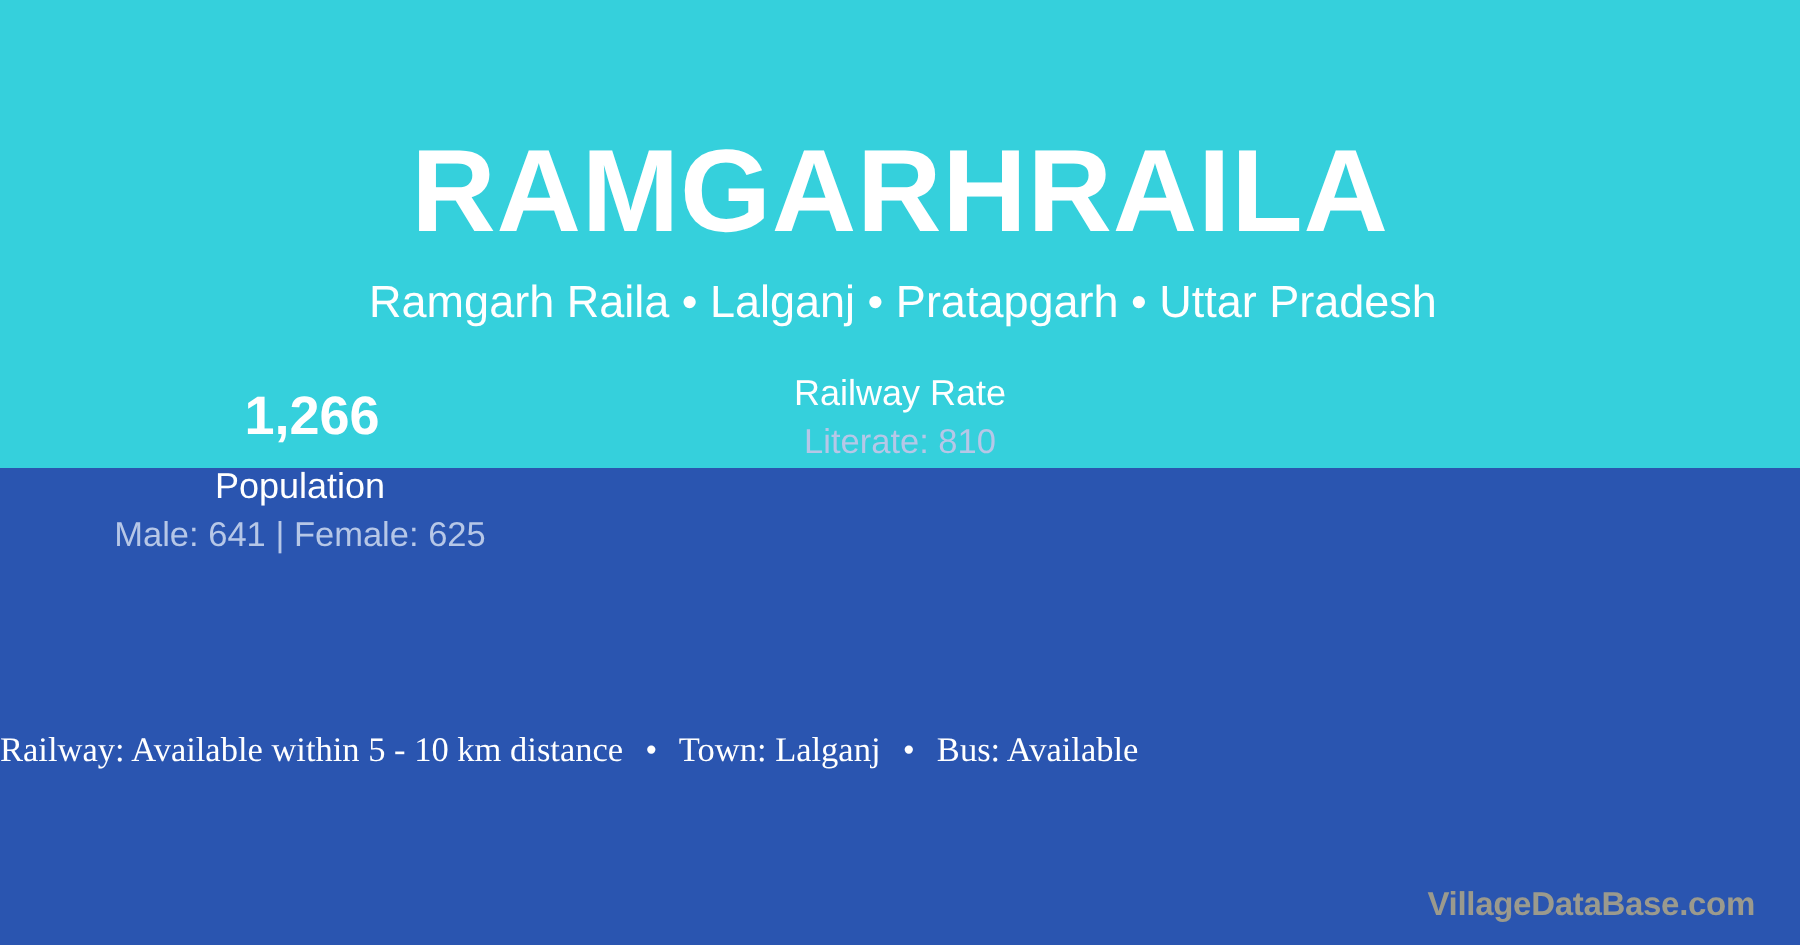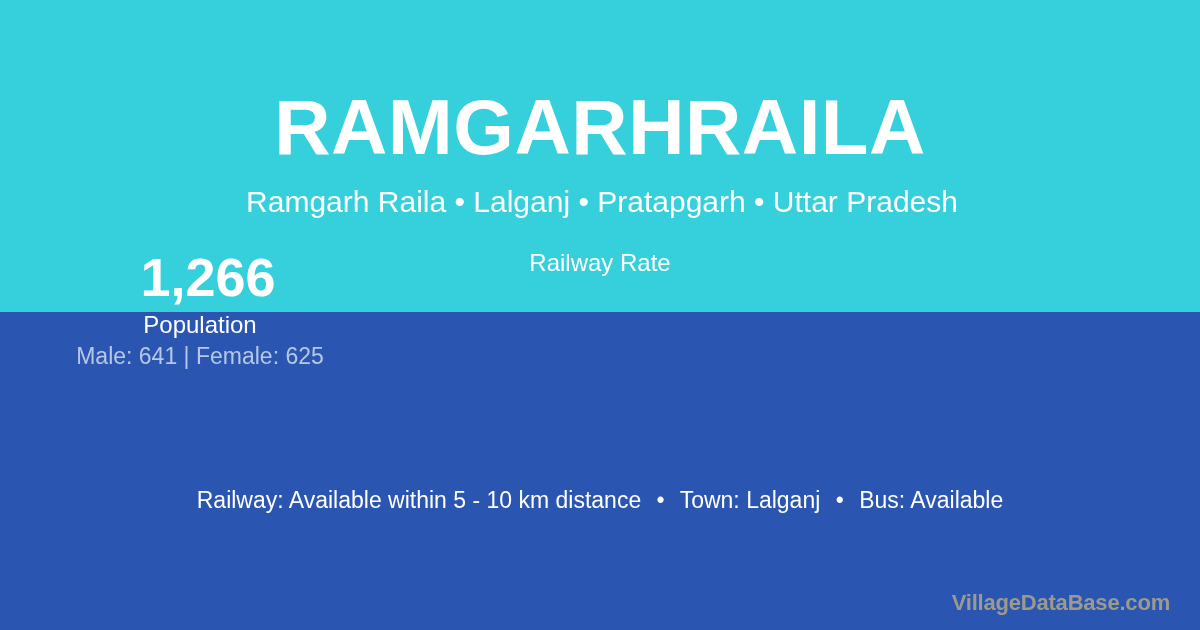--- a/index.html
+++ b/index.html
@@ -81,21 +81,21 @@
   }
 
   .stat-col {
     width: 400px;
     text-align: center;
   }
 
   .stat-value {
     display: block;
     color: #ffffff;
-    font-size: 54px;
+    font-size: 36px;
     font-weight: 700;
     line-height: 62px;
     letter-spacing: 0px;
     white-space: nowrap;
     margin-left: 16px;
   }
 
   .stat-label {
     display: block;
     color: #ffffff;
@@ -113,26 +113,27 @@
     line-height: 28px;
     white-space: nowrap;
   }
 
   
   .amenities {
     position: absolute;
     left: 0;
     top: 484px;
     width: 1200px;
-    text-align: center;
+    text-align: left;
     color: #ffffff;
     font-size: 23px;
     font-weight: 400;
     line-height: 32px;
     white-space: nowrap;
+    font-family: Liberation Serif, serif;
   }
   .amenities .sep {
     display: inline-block;
     padding: 0 9px;
     color: #ffffff;
   }
 
   
   .brand {
     position: absolute;
@@ -162,20 +163,21 @@
 
     <div class="stat-col">
       <span class="stat-value">1,266</span>
       <span class="stat-label">Population</span>
       <span class="stat-sub">Male: 641 | Female: 625</span>
     </div>
 
 
     <div class="stat-col">
       <span class="stat-label">Railway Rate</span>
+      <span class="stat-sub">Literate: 810</span>
     </div>
 
   </div>
 
   <div class="amenities">
     <span>Railway: Available within 5 - 10 km distance</span>
     <span class="sep">•</span>
     <span>Town: Lalganj</span>
     <span class="sep">•</span>
     <span>Bus: Available</span>

